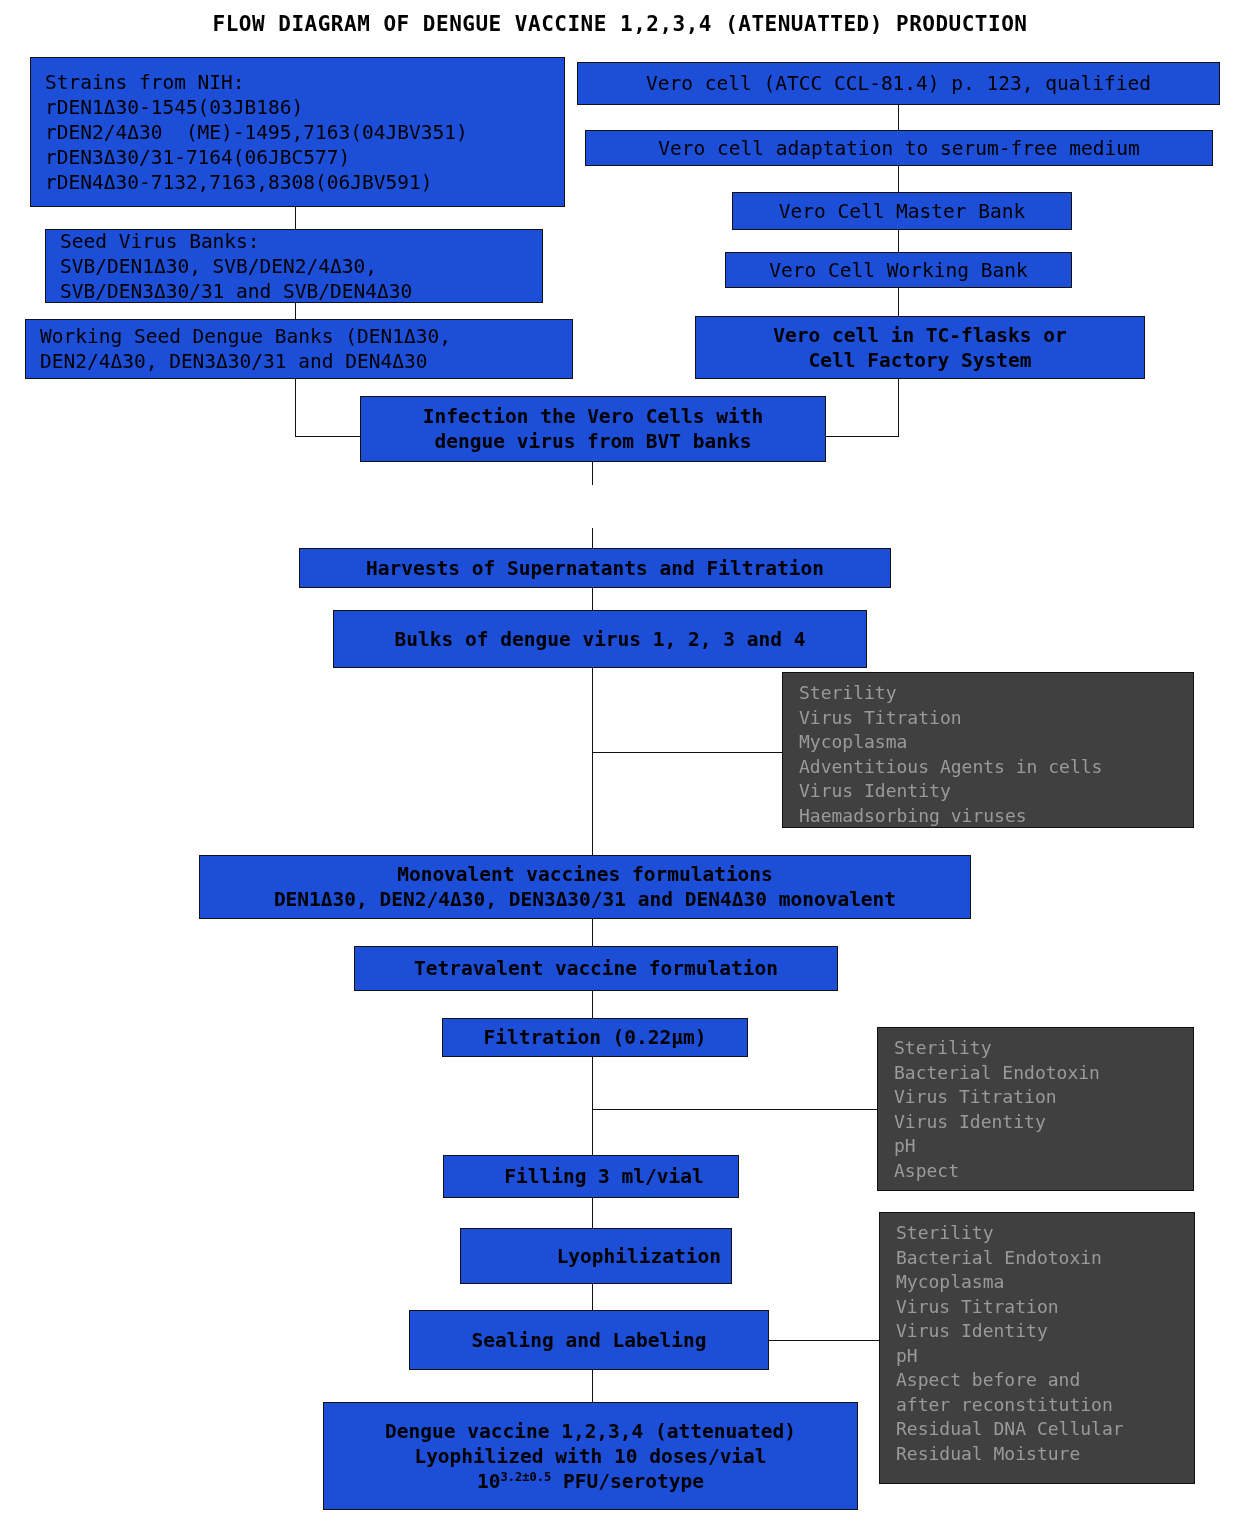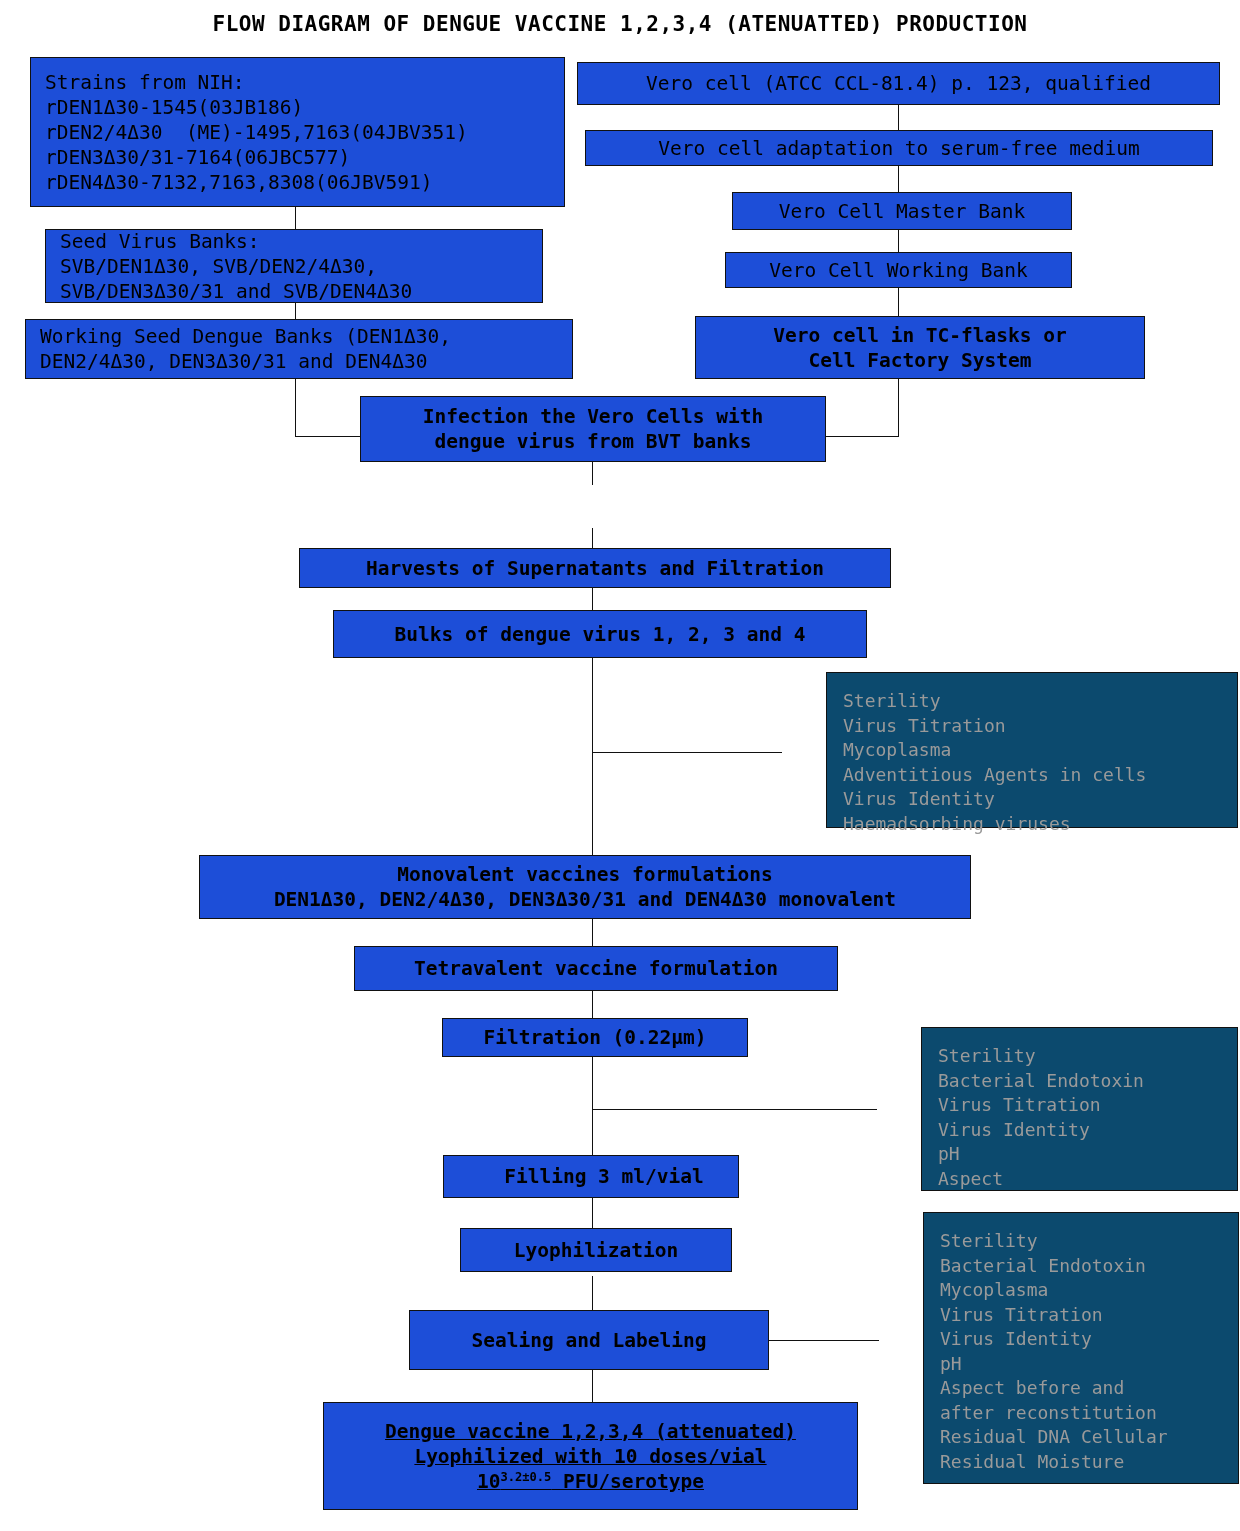--- a/index.html
+++ b/index.html
@@ -47,28 +47,27 @@
     display: block;
   }
   .center { text-align: center; padding: 0 10px; }
   .left   { text-align: left; }
   .left .ln { padding-left: 14px; }
   .strong .ln { font-weight: bold; }
   
   .panel {
     position: absolute;
     border: 1.6px solid #111111;
-    background: #0c4a6e;
+    background: #404040;
     box-sizing: border-box;
     font-size: 18px;
     line-height: 24.5px;
     color: #9a9a9a;
-    padding: 16px 0 8px 16px;
+    padding: 8px 0 8px 16px;
     z-index: 3;
-    margin-left: 44px;
   }
   .panel .ln {
     white-space: pre;
     display: block;
   }
   
   .vline {
     position: absolute;
     width: 0;
     border-left: 1.5px solid #111111;
@@ -178,21 +177,21 @@
   <div class="box center strong" style="left:360px; top:396px; width:466px; height:66px;">
     <span class="ln">Infection the Vero Cells with</span>
     <span class="ln">dengue virus from BVT banks</span>
   </div>
 
 
   <div class="box center strong" style="left:299px; top:548px; width:592px; height:40px;">
     <span class="ln">Harvests of Supernatants and Filtration</span>
   </div>
 
-  <div class="box center strong" style="left:333px; top:610px; width:534px; height:48px;">
+  <div class="box center strong" style="left:333px; top:610px; width:534px; height:58px;">
     <span class="ln">Bulks of dengue virus 1, 2, 3 and 4</span>
   </div>
 
   <div class="panel" style="left:782px; top:672px; width:412px; height:156px;">
     <span class="ln">Sterility</span>
     <span class="ln">Virus Titration</span>
     <span class="ln">Mycoplasma</span>
     <span class="ln">Adventitious Agents in cells</span>
     <span class="ln">Virus Identity</span>
     <span class="ln">Haemadsorbing viruses</span>
@@ -217,40 +216,40 @@
     <span class="ln">Virus Titration</span>
     <span class="ln">Virus Identity</span>
     <span class="ln">pH</span>
     <span class="ln">Aspect</span>
   </div>
 
   <div class="box center strong" style="left:443px; top:1155px; width:296px; height:43px;padding-left:36px;">
     <span class="ln">Filling 3 ml/vial</span>
   </div>
 
-  <div class="box center strong" style="left:460px; top:1228px; width:272px; height:44px;">
+  <div class="box center strong" style="left:460px; top:1228px; width:272px; height:56px;align-items:flex-end;">
     <span class="ln">Lyophilization</span>
   </div>
 
   <div class="box center strong" style="left:409px; top:1310px; width:360px; height:60px;">
     <span class="ln">Sealing and Labeling</span>
   </div>
 
   <div class="panel" style="left:879px; top:1212px; width:316px; height:272px;">
     <span class="ln">Sterility</span>
     <span class="ln">Bacterial Endotoxin</span>
     <span class="ln">Mycoplasma</span>
     <span class="ln">Virus Titration</span>
     <span class="ln">Virus Identity</span>
     <span class="ln">pH</span>
     <span class="ln">Aspect before and</span>
     <span class="ln">after reconstitution</span>
     <span class="ln">Residual DNA Cellular</span>
     <span class="ln">Residual Moisture</span>
   </div>
 
-  <div class="box center strong" style="left:323px; top:1402px; width:535px; height:108px;text-decoration:underline;">
+  <div class="box center strong" style="left:323px; top:1402px; width:535px; height:108px;">
     <span class="ln">Dengue vaccine 1,2,3,4 (attenuated)</span>
     <span class="ln">Lyophilized with 10 doses/vial</span>
     <span class="ln"><span>10</span><sup>3.2±0.5</sup><span> PFU/serotype</span></span>
   </div>
 
 </div>
 
 </body></html>

